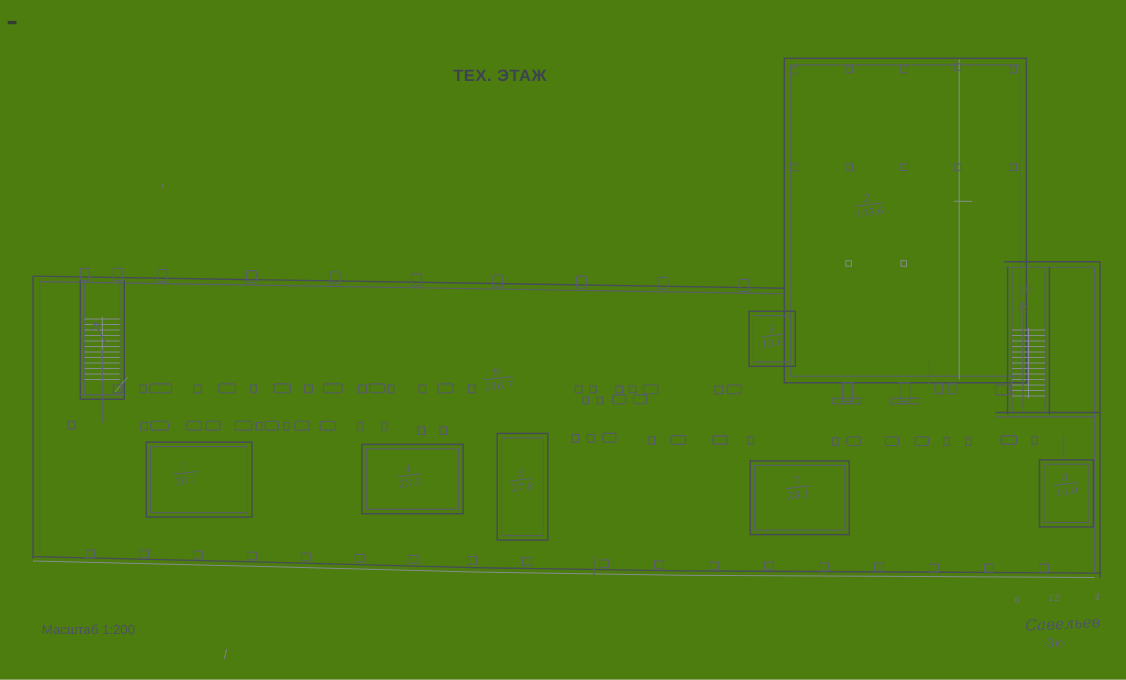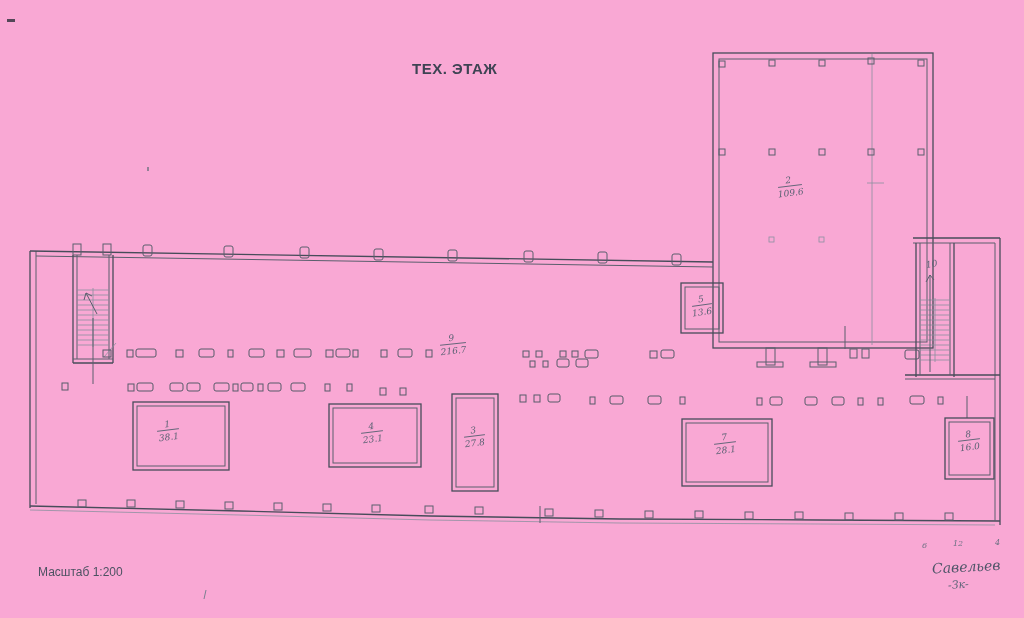--- a/index.html
+++ b/index.html
@@ -1,18 +1,18 @@
 <!DOCTYPE html>
 <html><head>
 <meta charset="utf-8">
 <style>
   html,body{margin:0;padding:0;background:#e8e8e6;}
   .page{
     width:1024px;height:618px;position:relative;margin:0 auto;
-    background:#f9a8d4;overflow:hidden;
+    background:#4d7c0f;overflow:hidden;
     font-family:"Liberation Sans",sans-serif;
   }
   svg{display:block;}
   .w1{stroke:#474c5a;stroke-width:1.3;fill:none;}
   .w2{stroke:#5a5f6d;stroke-width:1;fill:none;}
   .w3{stroke:#8b90a0;stroke-width:0.8;fill:none;}
   .eq{stroke:#565b69;stroke-width:1;fill:none;}
   .fr{stroke:#5b6274;stroke-width:0.9;}
   text{user-select:none;}
   .hand{font-family:"DejaVu Serif",serif;font-style:italic;fill:#5b6274;font-size:9px;}

